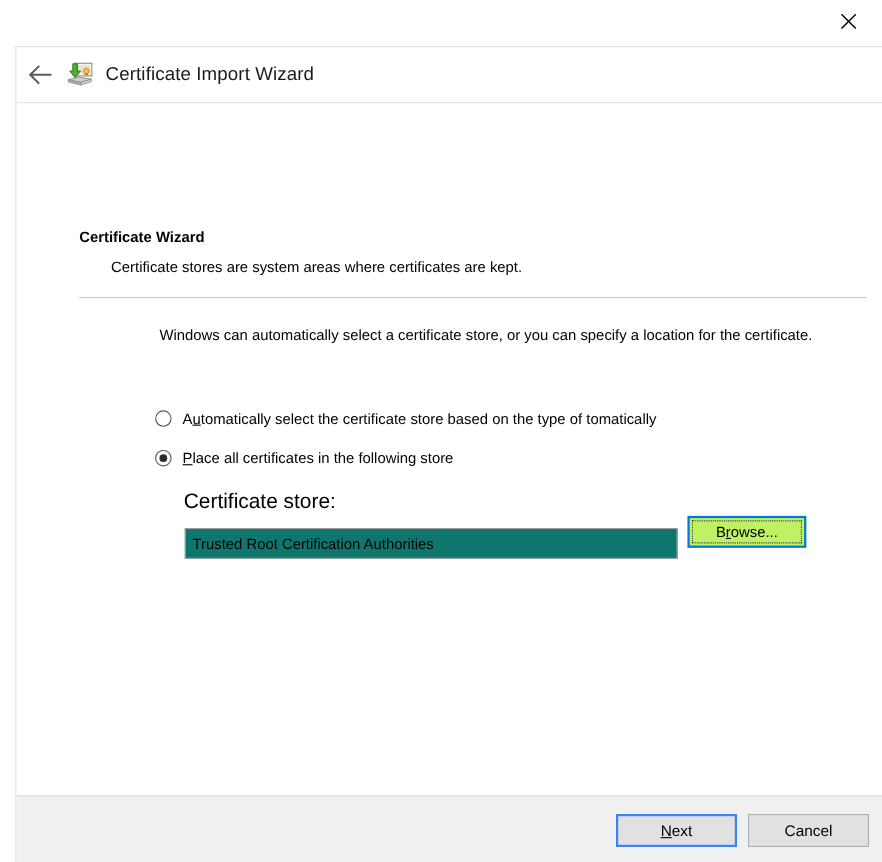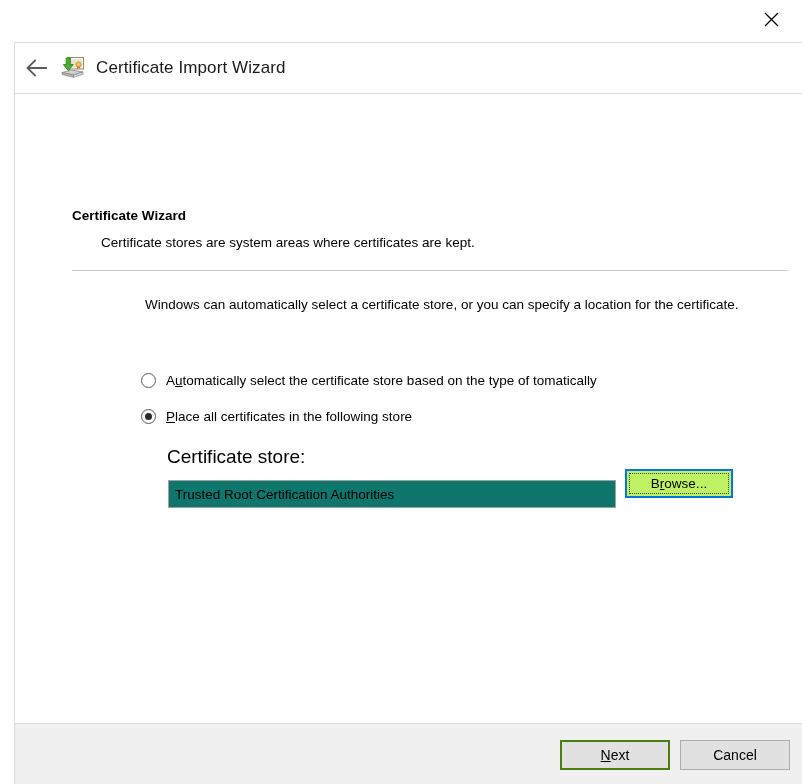--- a/index.html
+++ b/index.html
@@ -223,21 +223,21 @@
     font-size: 14px;
     color: #000000;
     cursor: default;
     padding: 0;
     display: flex;
     align-items: center;
     justify-content: center;
   }
   #next-button {
     left: 545px;
-    border: 2px solid #4d7c0f;
+    border: 2px solid #3b82f6;
   }
   #cancel-button {
     left: 665px;
     border: 1px solid #adadad;
   }
 </style>
 </head>
 <body>
 
 <div id="chrome-strip">

